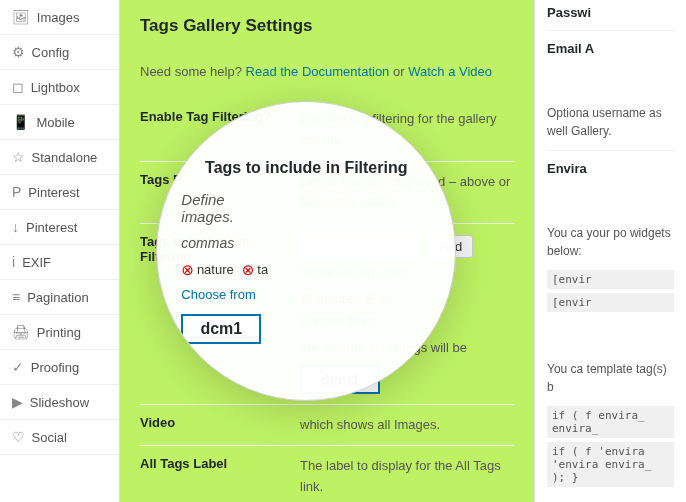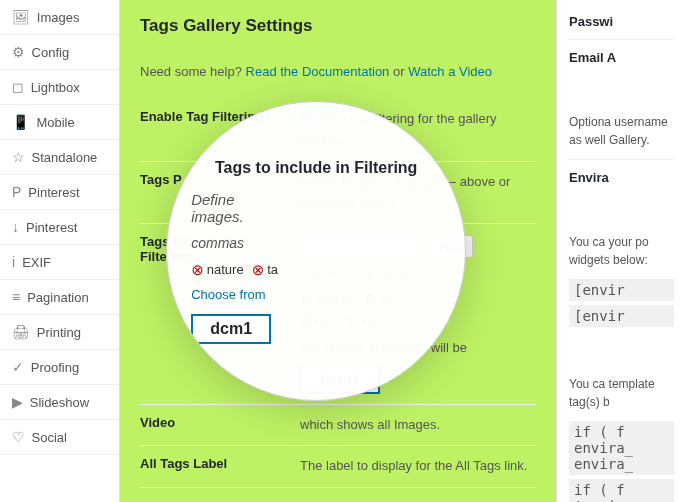--- a/index.html
+++ b/index.html
@@ -59,32 +59,32 @@
       background: none; border: none; font-size: 13px; color: #333;
     }
     .tag-chip .remove { color: #cc0000; font-size: 15px; cursor: pointer; }
     .choose-from { color: #0073aa; text-decoration: none; font-size: 13px; }
 
     .tag-input-row { display: flex; gap: 8px; align-items: center; margin-bottom: 4px; }
     .tag-input-row input[type=text] { border: 2px solid #0073aa; padding: 4px 8px; font-size: 14px; font-weight: 600; color: #23282d; width: 120px; }
 
     
     .right-panel {
-      width: 130px;
+      width: 152px;
       background: #fff;
       border-left: 1px solid #ddd;
-      padding: 14px 12px;
+      padding: 5px 12px;
       font-size: 12px;
       color: #555;
       overflow-y: auto;
       flex-shrink: 0;
     }
     .right-panel .section-title { font-weight: 700; font-size: 13px; color: #23282d; margin-bottom: 6px; }
     .right-panel p { margin-bottom: 10px; line-height: 1.5; font-size: 12px; margin-top: 48px; }
-    .right-panel code { display: block; background: #f0f0f0; padding: 3px 5px; margin-bottom: 4px; font-family: monospace; font-size: 14px; }
+    .right-panel code { display: block; background: #f0f0f0; padding: 3px 5px; margin-bottom: 4px; font-family: monospace; font-size: 11px; }
     .divider { border: none; border-top: 1px solid #eee; margin: 10px 0; }
 
     
     .magnifier-overlay {
       position: absolute;
       top: 50%;
       left: 45%;
       transform: translate(-50%, -50%);
       width: 300px;
       height: 300px;

